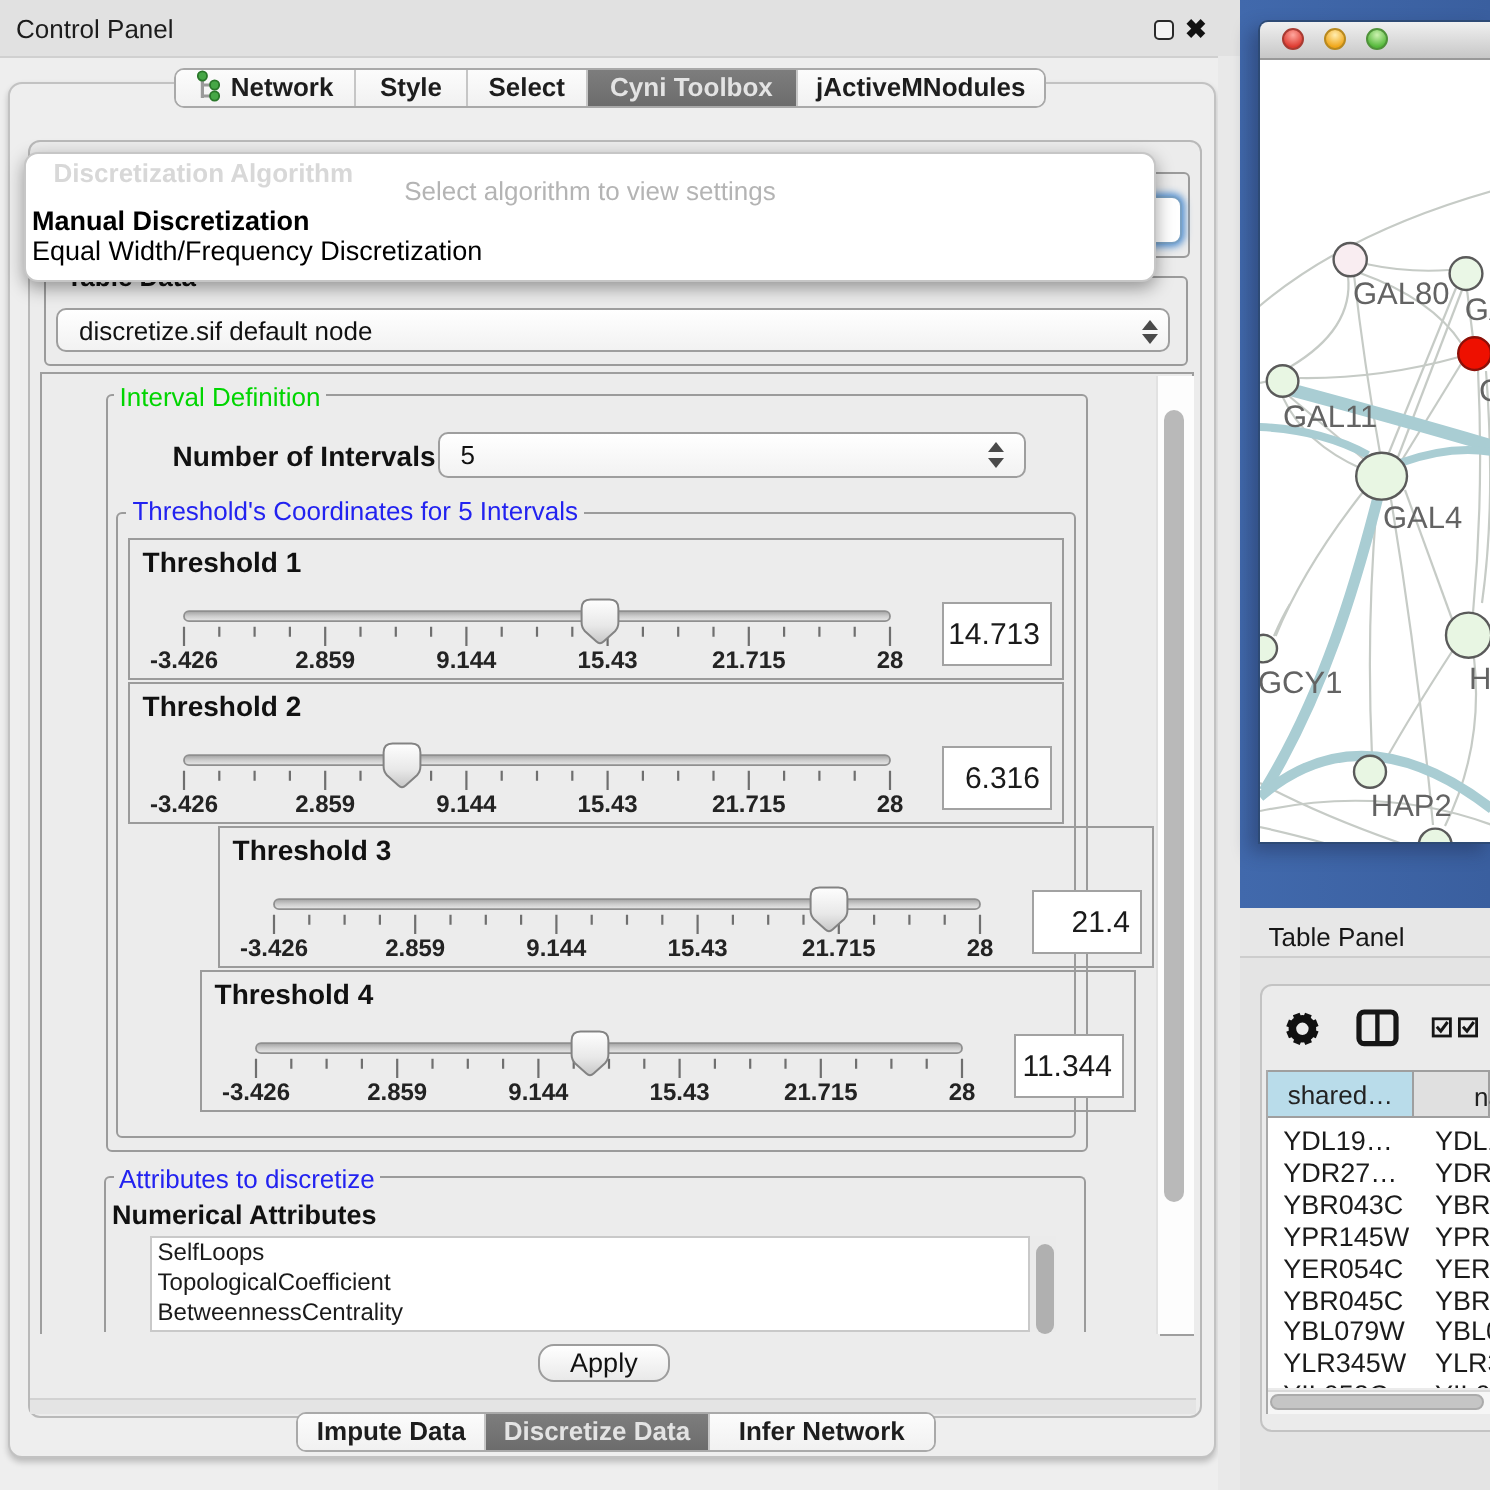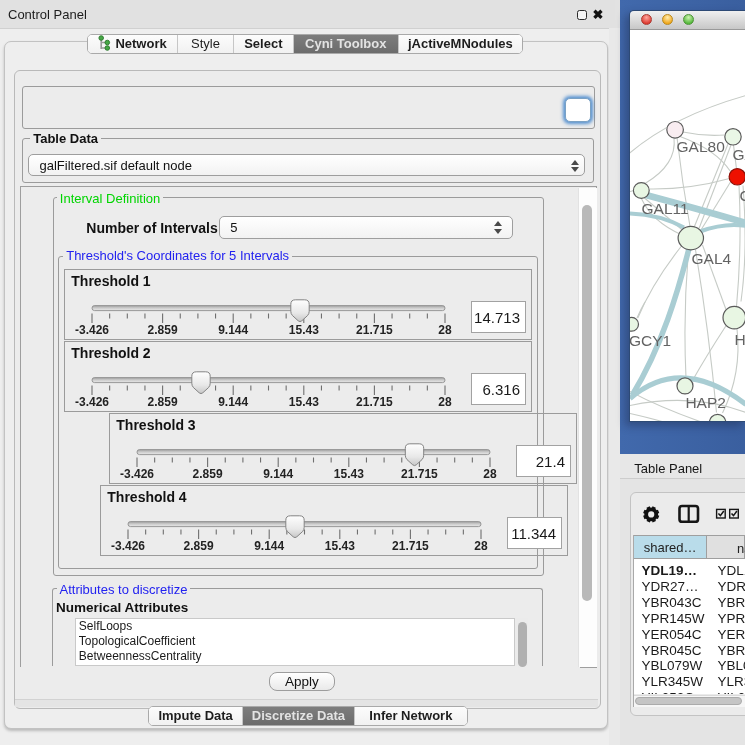--- a/index.html
+++ b/index.html
@@ -72,21 +72,21 @@
 
 <div class="abs" id="content">
 
   <div class="group" style="left:7.1px;top:14.7px;width:571px;height:41.5px;"></div>
 
   <div class="abs" style="left:550px;top:26.7px;width:24px;height:22.6px;background:#fff;border:1px solid #7aa1c4;border-radius:5px;box-shadow:0 0 3.5px 1.5px rgba(70,135,205,0.9);"></div>
 
   <div class="group" style="left:7.1px;top:67px;width:570px;height:43px;"></div>
   <div class="gtitle" style="left:15.5px;top:60.8px;font-weight:bold;color:#111;">Table Data</div>
   <div class="combo" style="left:13.8px;top:83px;width:557px;height:22.4px;">
-    <div class="ct">galFiltered.sif default node</div>
+    <div class="ct">discretize.sif default node</div>
     <div class="stepper" style="left:542px;top:4.5px;">
           <div class="up"></div>
           <div class="dn"></div>
         </div>
   </div>
 
   <div class="abs" style="left:5.3px;top:115px;width:577px;height:481.5px;border:1px solid #9e9e9e;background:#ececec;box-sizing:border-box;overflow:hidden;">
   </div>
 
   <div class="abs" style="left:563.3px;top:116.5px;width:18px;height:479px;background:#fdfdfd;border-left:1px solid #e2e2e2;"></div>
@@ -208,31 +208,37 @@
     <svg width="13" height="17" viewBox="0 0 13 17" style="margin-right:4px;">
       <line x1="3.2" y1="3" x2="3.2" y2="14" stroke="#9a9a9a" stroke-width="1.6"></line>
       <line x1="3.2" y1="7.5" x2="9" y2="7.5" stroke="#9a9a9a" stroke-width="1.4"></line>
       <line x1="3.2" y1="13" x2="9" y2="13" stroke="#9a9a9a" stroke-width="1.4"></line>
       <circle cx="3.2" cy="3" r="2.3" fill="#46a746" stroke="#2a772a" stroke-width="0.9"></circle>
       <circle cx="9.3" cy="7.5" r="2.3" fill="#46a746" stroke="#2a772a" stroke-width="0.9"></circle>
       <circle cx="9.3" cy="13" r="2.3" fill="#46a746" stroke="#2a772a" stroke-width="0.9"></circle>
     </svg>
     <span style="font-weight:bold;">Network</span>
       </div>
-  <div class="seg" style="width:57px;font-weight:normal;">Style</div>
+  <div class="seg" style="width:57px;font-weight:bold;">Style</div>
   <div class="seg" style="width:61.2px;font-weight:bold;">Select</div>
   <div class="seg dark" style="width:107.1px;font-weight:bold;">Cyni Toolbox</div>
   <div class="seg" style="width:126px;border-right:none;font-weight:bold;">jActiveMNodules</div>
 </div>
 <div class="abs" id="btmstrip">
   <div class="seg" style="width:94.2px;font-weight:bold;">Impute Data</div>
   <div class="seg dark" style="width:112.6px;font-weight:bold;">Discretize Data</div>
   <div class="seg" style="width:112.5px;border-right:none;font-weight:bold;">Infer Network</div>
 </div>
 
+<div class="abs" id="popup">
+  <div class="abs" style="left:13.8px;top:2px;font-size:13px;font-weight:bold;color:#d8d8d8;">Discretization Algorithm</div>
+  <div class="abs" style="left:0;top:10.5px;width:100%;text-align:center;font-size:13px;color:#b4b4b4;">Select algorithm to view settings</div>
+  <div class="abs" style="left:3px;top:25.8px;font-size:13.5px;font-weight:bold;color:#000;">Manual Discretization</div>
+  <div class="abs" style="left:3px;top:41px;font-size:13.5px;color:#000;">Equal Width/Frequency Discretization</div>
+</div>
 
 <div class="abs" style="left:615.5px;top:369.5px;width:0;height:0;border-top:2.5px solid transparent;border-bottom:2.5px solid transparent;border-left:3.5px solid #8a8a8a;"></div>
 
 <div class="abs" style="left:608.5px;top:28px;width:11.5px;height:717px;background:#e9e9e9;"></div>
 <div class="abs" id="rightblue"></div>
 <div class="abs" id="netwin" style="left:629px;top:9.5px;width:116px;height:410.5px;border:1px solid #2d4a75;border-right:none;border-radius:5px 0 0 0;overflow:hidden;box-shadow:-4px 4px 9px rgba(25,35,65,0.38);">
   <div style="height:18px;background:linear-gradient(#f0f0f0,#c7c7c7);border-bottom:1px solid #999;position:relative;">
     <div style="position:absolute;left:11.3px;top:3.4px;width:11.2px;height:11.2px;border-radius:50%;background:radial-gradient(circle at 50% 28%,#ffa79e,#dd3a30 75%);border:1px solid #a83b32;box-sizing:border-box;"></div>
     <div style="position:absolute;left:32.2px;top:3.4px;width:11.2px;height:11.2px;border-radius:50%;background:radial-gradient(circle at 50% 28%,#ffedb0,#f0a619 75%);border:1px solid #b8891f;box-sizing:border-box;"></div>
     <div style="position:absolute;left:52.5px;top:3.4px;width:11.2px;height:11.2px;border-radius:50%;background:radial-gradient(circle at 50% 28%,#ccf2b0,#54b83a 75%);border:1px solid #4f923a;box-sizing:border-box;"></div>
@@ -305,21 +311,21 @@
       <rect x="716.6" y="509.4" width="8.6" height="8.6" fill="none" stroke="#161616" stroke-width="1.4"></rect>
       <path d="M718.4,513.4 l2,2.2 l3.4,-4.6" fill="none" stroke="#161616" stroke-width="1.5"></path>
       <rect x="729.7" y="509.4" width="8.6" height="8.6" fill="none" stroke="#161616" stroke-width="1.4"></rect>
       <path d="M731.5,513.4 l2,2.2 l3.4,-4.6" fill="none" stroke="#161616" stroke-width="1.5"></path>
     </svg>
     <div class="abs" style="left:633.4px;top:535px;width:73.6px;height:24.4px;background:#b9dcea;border:1px solid #9f9f9f;box-sizing:border-box;font-size:13px;color:#222;text-align:center;line-height:23px;">shared…</div>
     <div class="abs" style="left:707px;top:535px;width:38px;height:24.4px;background:#e0e0e0;border:1px solid #9f9f9f;border-left:none;box-sizing:border-box;font-size:13px;color:#222;">
       <span style="position:absolute;left:30px;top:4.5px;">name</span>
     </div>
     <div class="abs" style="left:633.4px;top:559.4px;width:111.6px;height:135.1px;background:#fff;overflow:hidden;font-size:13.5px;color:#1b1b1b;">
-      <div style="position:absolute;left:8.2px;top:3.4px;font-weight:bold;">YDL19…</div>
+      <div style="position:absolute;left:8.2px;top:3.4px;">YDL19…</div>
       <div style="position:absolute;left:84.1px;top:3.4px;">YDL194W</div>
       <div style="position:absolute;left:8.2px;top:19.3px;">YDR27…</div>
       <div style="position:absolute;left:84.1px;top:19.3px;">YDR277C</div>
       <div style="position:absolute;left:8.2px;top:35.3px;">YBR043C</div>
       <div style="position:absolute;left:84.1px;top:35.3px;">YBR043C</div>
       <div style="position:absolute;left:8.2px;top:51.2px;">YPR145W</div>
       <div style="position:absolute;left:84.1px;top:51.2px;">YPR145W</div>
       <div style="position:absolute;left:8.2px;top:67.2px;">YER054C</div>
       <div style="position:absolute;left:84.1px;top:67.2px;">YER054C</div>
       <div style="position:absolute;left:8.2px;top:83.2px;">YBR045C</div>

